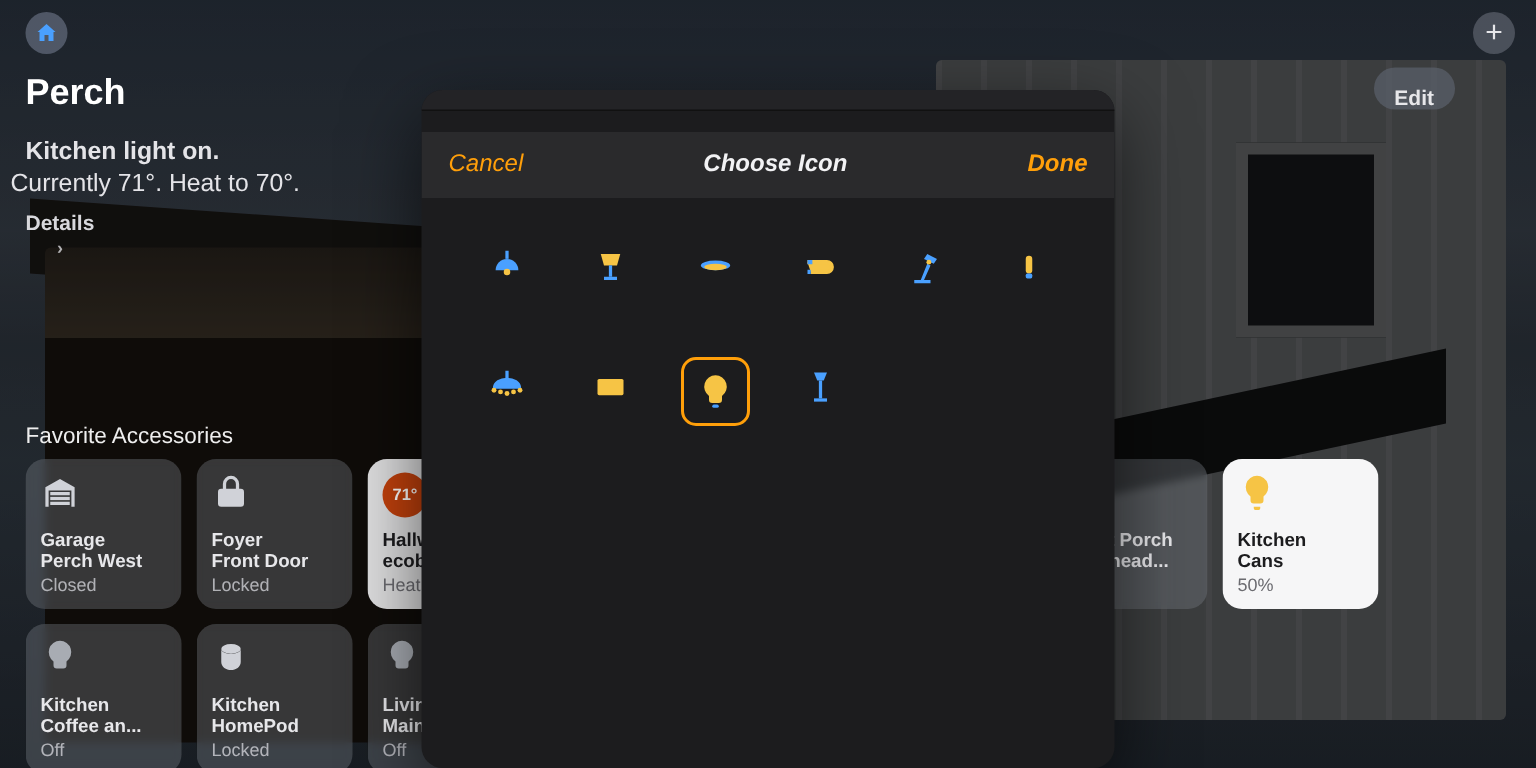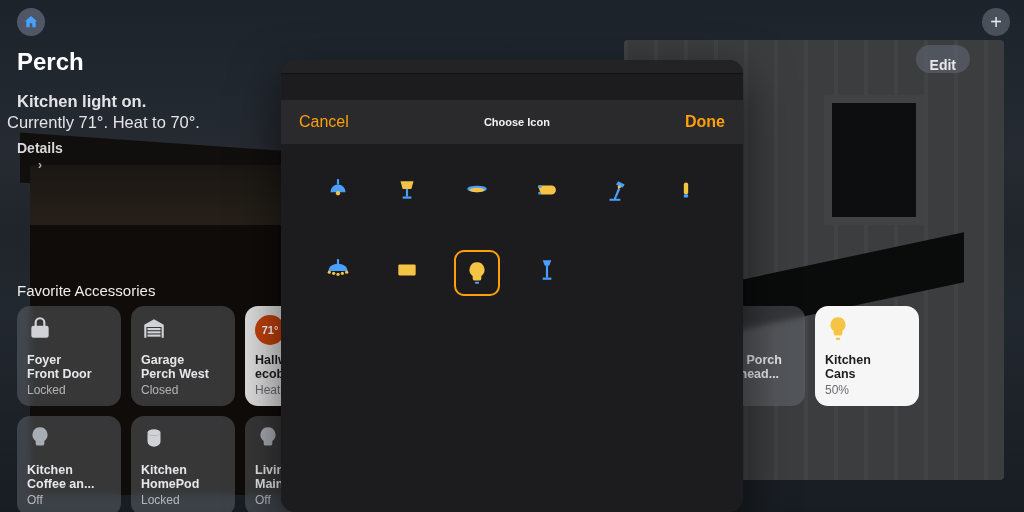--- a/index.html
+++ b/index.html
@@ -61,25 +61,25 @@
   .tile .tstate { font-size:12px; color:rgba(230,230,235,0.7); margin-top:1px;}
   .tile.white .tname, .tile.whiteActive .tname { color:#1c1c1e;}
   .tile.white .tstate, .tile.whiteActive .tstate { color:#6b6b70;}
   .therm-badge { width:30px; height:30px; border-radius:15px; background:#c2410c; color:#fff; font-size:11px; font-weight:700; display:flex; align-items:center; justify-content:center;}
   .bulb-dim { fill:#a8acb3;}
   .bulb-on { fill:#f6c445;}
 
   
   .modal { position:absolute; left:281px; top:60px; width:462px; height:452px;
     background:#1c1c1e; border-radius:14px; overflow:hidden; box-shadow:0 18px 50px rgba(0,0,0,0.6);}
-  .modal-header { height:44px; background:#2a2a2c; display:flex; align-items:center; justify-content:space-between; padding:0 18px; margin-top:26px;}
+  .modal-header { height:44px; background:#2a2a2c; display:flex; align-items:center; justify-content:space-between; padding:0 18px; margin-top:14px;font-style:italic;}
   .modal-topstrip { height:14px; background:#232326; border-bottom:1px solid #111;}
   .modal-cancel, .modal-done { font-size:16px; color:#ff9f0a; }
   .modal-done { font-weight:600; }
-  .modal-title { font-size:11px; font-weight:600; color:#f2f2f4;}
+  .modal-title { font-size:16px; font-weight:600; color:#f2f2f4;}
   .icon-grid { padding:26px 22px; display:grid; grid-template-columns:repeat(6,1fr); row-gap:40px; column-gap:0; justify-items:center;}
   .icon-cell { width:60px; height:40px; display:flex; align-items:center; justify-content:center; border-radius:8px;}
   .icon-cell.selected { width:46px; height:46px; border:2px solid #ff9f0a; border-radius:10px;}
   .icon-cell svg { width:26px; height:26px;}
   .col-blue { fill:#4aa0ff;}
   .col-yellow { fill:#f6c445;}
 </style>
 </head>
 <body>
 
@@ -109,42 +109,42 @@
   <span>Details</span>
   <span class="details-chev">›</span>
 </div>
 
 <div class="section-label">Favorite Accessories</div>
 
 <div class="tile-row row1">
   <div class="tile">
     <div class="ticon">
         <svg viewBox="0 0 24 24">
-          <path fill="#d0d2d8" d="M12 2a5 5 0 00-5 5v3H6a2 2 0 00-2 2v7a2 2 0 002 2h12a2 2 0 002-2v-7a2 2 0 00-2-2h-1V7a5 5 0 00-5-5zm-3 8V7a3 3 0 116 0v3H9z"></path>
-        </svg>
-      </div>
-    <div>
-        <div class="tname">Foyer
-Front Door</div>
-    <div class="tstate">Locked</div>
-      </div>
-  </div>
-  <div class="tile">
-    <div class="ticon">
-        <svg viewBox="0 0 24 24">
           <path fill="#d0d2d8" d="M3 9l9-5 9 5v12h-2V11H5v10H3z"></path>
           <rect fill="#d0d2d8" x="6" y="12" width="12" height="2"></rect>
           <rect fill="#d0d2d8" x="6" y="15" width="12" height="2"></rect>
           <rect fill="#d0d2d8" x="6" y="18" width="12" height="2"></rect>
         </svg>
       </div>
     <div>
         <div class="tname">Garage
 Perch West</div>
     <div class="tstate">Closed</div>
+      </div>
+  </div>
+  <div class="tile">
+    <div class="ticon">
+        <svg viewBox="0 0 24 24">
+          <path fill="#d0d2d8" d="M12 2a5 5 0 00-5 5v3H6a2 2 0 00-2 2v7a2 2 0 002 2h12a2 2 0 002-2v-7a2 2 0 00-2-2h-1V7a5 5 0 00-5-5zm-3 8V7a3 3 0 116 0v3H9z"></path>
+        </svg>
+      </div>
+    <div>
+        <div class="tname">Foyer
+Front Door</div>
+    <div class="tstate">Locked</div>
       </div>
   </div>
   <div class="tile white">
     <div class="ticon">
         <div class="therm-badge">71°</div>
       </div>
     <div>
         <div class="tname">Hallway
 ecobee</div>
     <div class="tstate">Heat...</div>

